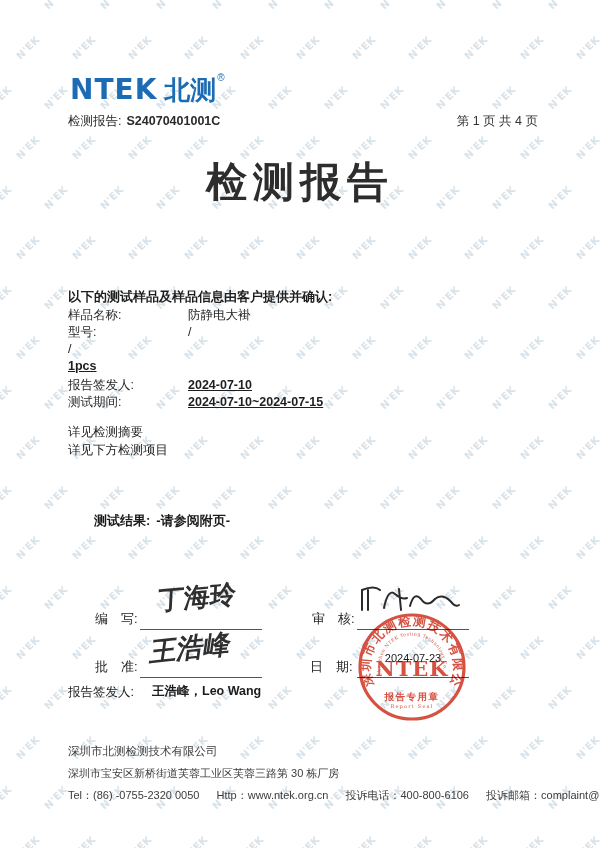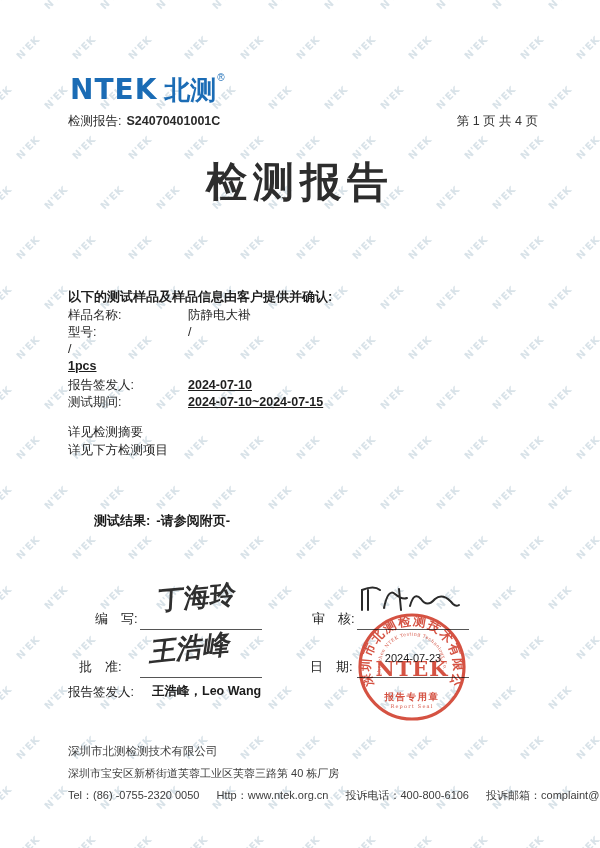--- a/index.html
+++ b/index.html
@@ -321,21 +321,21 @@
     <span class="sig-label" style="left:95px;top:610px;">编　写:</span>
     <div class="sig-line" style="left:140px;top:629px;width:122px;"></div>
     <span class="sig-hand" style="left:158px;top:580px;">丁海玲</span>
 
     <span class="sig-label" style="left:312px;top:610px;">审　核:</span>
     <div class="sig-line" style="left:357px;top:629px;width:112px;"></div>
     <svg class="reviewer-svg" width="110" height="46">
       <path d="M10 32 L10 12 Q22 7 28 12 M16 12 L16 32 M32 30 Q36 10 43 16 T55 20 M47 11 L49 32 M58 28 Q62 13 69 21 Q75 30 83 21 Q91 14 101 26 Q104 29 107 27" stroke="#2a2a2a" stroke-width="2" fill="none" stroke-linecap="round"></path>
     </svg>
 
-    <span class="sig-label" style="left:79px;top:658px;text-align:right;">批　准:</span>
+    <span class="sig-label" style="left:95px;top:658px;text-align:right;">批　准:</span>
     <div class="sig-line" style="left:140px;top:677px;width:122px;"></div>
     <span class="sig-hand approver" style="left:150px;top:630px;">王浩峰</span>
 
     <span class="sig-label" style="left:310px;top:658px;">日　期:</span>
     <div class="sig-line" style="left:357px;top:677px;width:112px;"></div>
     <span class="date-value">2024-07-23</span>
 
     <span class="issuer-label">报告签发人:</span>
     <span class="issuer-value">王浩峰，Leo Wang</span>
 
@@ -349,21 +349,21 @@
       <text font-size="4.6" letter-spacing="0.45" fill="#cf3a28">
         <textPath href="#arcEN" startOffset="0">Shenzhen NTEK Testing Technology Co., Ltd</textPath>
       </text>
       <text x="75" y="84" text-anchor="middle" font-size="21" font-weight="bold" letter-spacing="1" fill="#cf3a28">NTEK</text>
       <text x="100" y="70" font-size="6" fill="#cf3a28">®</text>
       <text x="75" y="108" text-anchor="middle" font-size="9.5" font-weight="bold" letter-spacing="1.5" fill="#cf3a28">报告专用章</text>
       <text x="75" y="116" text-anchor="middle" font-size="5" letter-spacing="1.2" fill="#cf3a28">Report Seal</text>
     </svg>
 
     <div class="footer-line f1">深圳市北测检测技术有限公司</div>
-    <div class="footer-line f2">深圳市宝安区新桥街道芙蓉工业区芙蓉三路第 40 栋厂房</div>
+    <div class="footer-line f2">深圳市宝安区新桥街道芙蓉工业区芙蓉三路第 30 栋厂房</div>
     <div class="footer-line f3">
       <span>Tel：(86) -0755-2320 0050</span>
       <span>Http：www.ntek.org.cn</span>
       <span>投诉电话：400-800-6106</span>
       <span>投诉邮箱：complaint@ntek.org.cn</span>
     </div>
 
   </div>
 </div>
 

